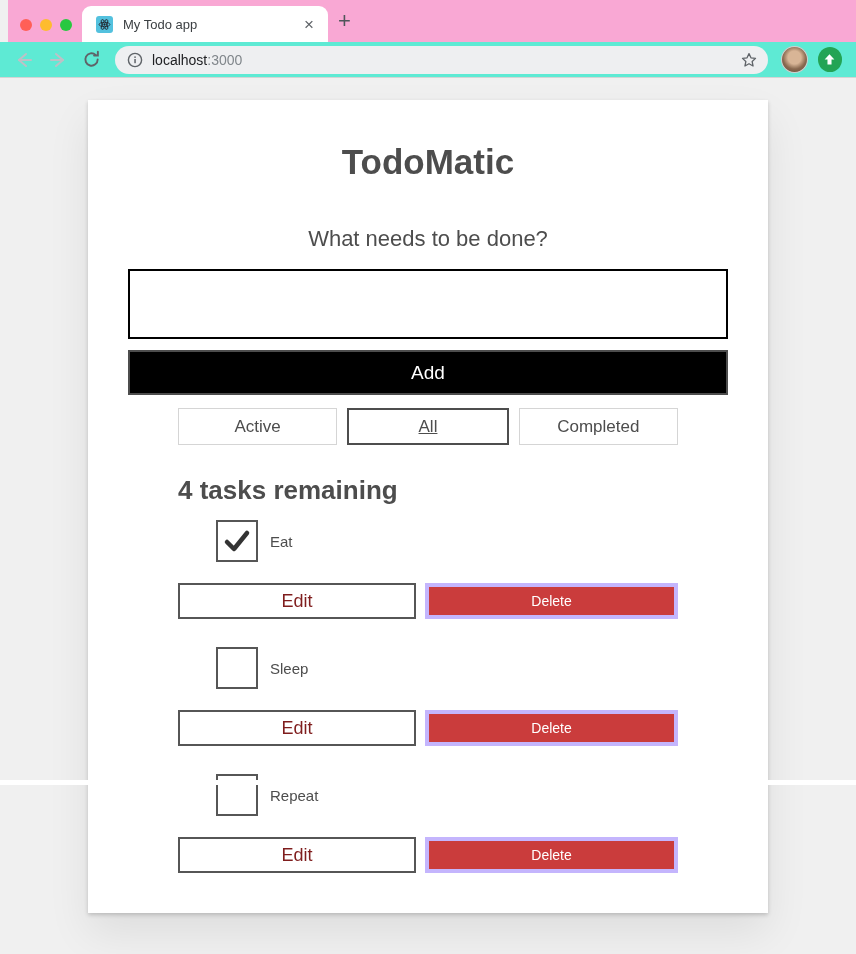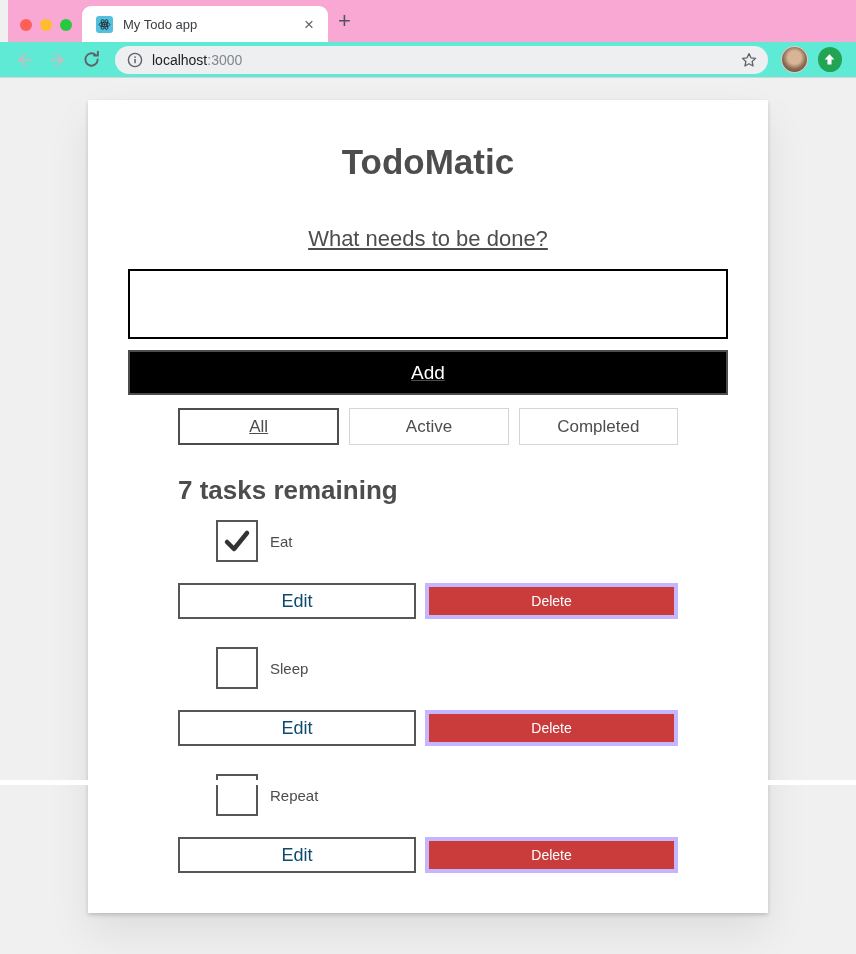--- a/index.html
+++ b/index.html
@@ -81,21 +81,21 @@
   .todoapp {
     position: absolute; left: 88px; top: 21px; width: 680px; height: 813px;
     background: #ffffff;
     box-shadow: 0 2px 4px rgba(0,0,0,0.18), 0 20px 40px rgba(0,0,0,0.08);
     color: #4d4d4d;
   }
   .app-title {
     margin-top: 42px; text-align: center;
     font-size: 35px; font-weight: bold; color: #4d4d4d;
   }
-  .form-col { width: 600px; margin: 8px auto; text-decoration: underline; }
+  .form-col { width: 600px; margin: 8px auto; }
   .todo-col { width: 500px; margin: 0 auto; }
 
   .prompt {
     margin-top: 44px; text-align: center; font-size: 22px; color: #4d4d4d;
     font-weight: 400;
   }
   .todo-input {
     display: block; width: 600px; height: 70px; margin-top: 17px;
     border: 2px solid #000; background: #fff; font-size: 24px; padding: 0 12px;
     border-radius: 0; outline: none;
@@ -122,21 +122,21 @@
   .task + .task { margin-top: 28px; }
   .task-main { display: flex; align-items: center; height: 42px; margin-left: 38px; }
   .checkbox {
     width: 42px; height: 42px; border: 2px solid #565656; background: #fff;
     display: flex; align-items: center; justify-content: center; cursor: pointer;
     flex: 0 0 auto;
   }
   .task-label { margin-left: 12px; font-size: 15px; color: #4d4d4d; }
   .task-btns { display: flex; gap: 9px; margin-top: 21px; margin-bottom: 0; }
   .btn-edit {
-    flex: 1 1 48%; height: 36px; background: #fff; color: #0c4a6e;
+    flex: 1 1 48%; height: 36px; background: #fff; color: #7f1d1d;
     border: 2px solid #565656; font-size: 18px;
     font-family: "Liberation Sans", sans-serif; cursor: pointer;
   }
   .btn-delete {
     flex: 1 1 51%; height: 36px; background: #ca3c3c; color: #fff;
     border: 4px solid #c4b5fd; font-size: 14px;
     font-family: "Liberation Sans", sans-serif; cursor: pointer;
   }
   .check-svg { display: none; }
   .checkbox.checked .check-svg { display: block; }
@@ -219,26 +219,26 @@
     <h1 class="app-title">TodoMatic</h1>
 
     <div class="form-col">
       <h2 class="prompt">What needs to be done?</h2>
       <input class="todo-input" type="text" autocomplete="off" value="" style="">
       <button class="btn-add">Add</button>
     </div>
 
     <div class="todo-col">
       <div class="filters">
+        <button class="btn-toggle">Active</button>
         <button class="btn-toggle pressed">All</button>
-        <button class="btn-toggle">Active</button>
         <button class="btn-toggle">Completed</button>
       </div>
 
-      <h2 class="remaining">7 tasks remaining</h2>
+      <h2 class="remaining">4 tasks remaining</h2>
 
       <div class="task">
         <div class="task-main">
           <span class="checkbox checked">
             <svg class="check-svg" width="28" height="28" viewBox="0 0 28 28">
               <path d="M4 15 L11 22 L24 6" fill="none" stroke="#333333" stroke-width="4.5" stroke-linecap="round" stroke-linejoin="round"></path>
             </svg>
           </span>
           <span class="task-label">Eat</span>
         </div>

